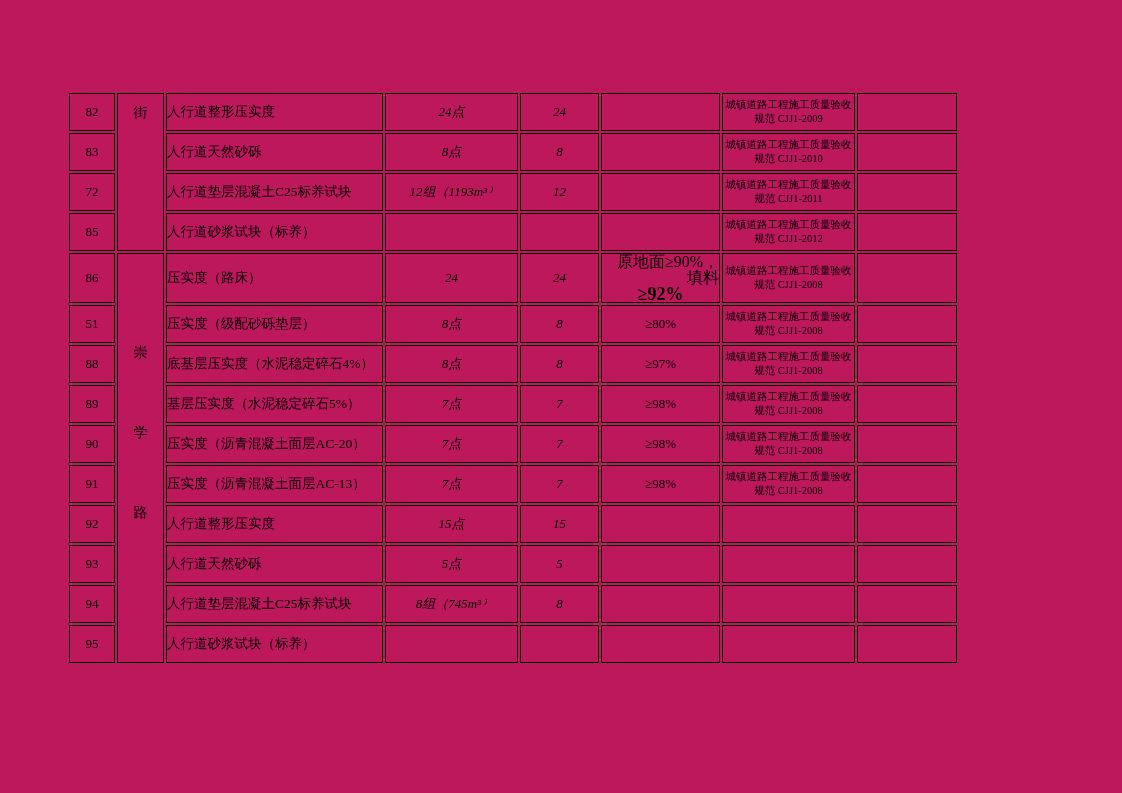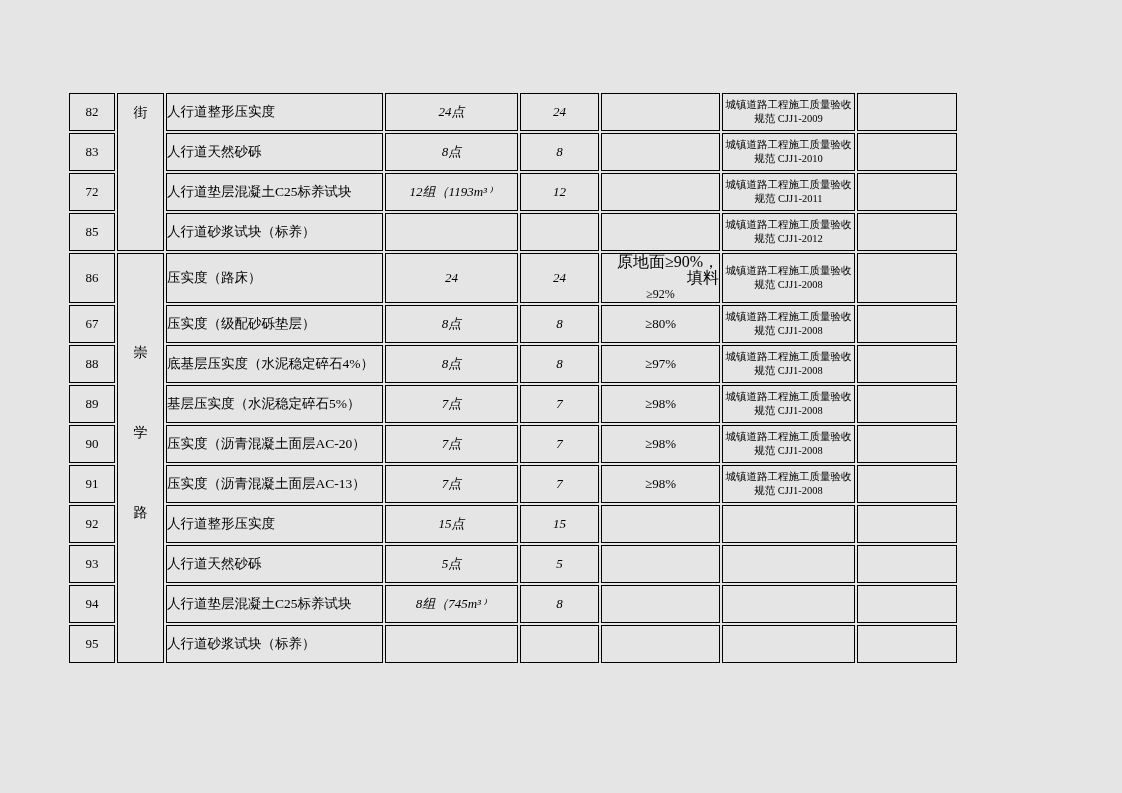--- a/index.html
+++ b/index.html
@@ -1,20 +1,20 @@
 <!DOCTYPE html>
 <html><head>
 <meta charset="utf-8">
 <style>
   html,body{margin:0;padding:0;background:#ffffff;}
   .sheet{
     position:relative;
     width:1122px;
     height:793px;
-    background:#e5e5e5;
+    background:#be185d;
     overflow:hidden;
     font-family:"Liberation Serif","DejaVu Serif",serif;
     color:#000000;
   }
   table.grid{
     position:absolute;
     left:67px;
     top:91px;
     width:892px;
     table-layout:fixed;
@@ -38,21 +38,21 @@
   }
   td.c-item{
     text-align:left;
     padding-left:5px;padding-right:1px;
     font-size:13.5px;
     white-space:nowrap;
   }
   td.c-qty,td.c-count{text-align:center;font-size:13px;font-style:italic;}
   td.c-req{text-align:center;font-size:13px;line-height:16px;padding:1px 4px;}
   .req-l1{display:block;font-size:16px;text-align:right;}
-  .req-l2{display:block;font-size:12px;font-weight:normal;}
+  .req-l2{display:block;font-size:18px;font-weight:bold;}
   td.c-std{
     text-align:center;
     font-size:10.5px;
     line-height:14px;
     padding:1px 7px;
     word-break:break-word;
     margin-top:17px;
   }
 </style>
 </head>
@@ -127,21 +127,21 @@
       <td class="c-count">24</td>
       <td class="c-req">
         <span class="req-l1">原地面≥90%，填料</span>
         <span class="req-l2">≥92%</span>
       </td>
       <td class="c-std">城镇道路工程施工质量验收规范 CJJ1-2008</td>
       <td class="c-notes"></td>
     </tr>
 
     <tr class="r">
-      <td class="c-no">67</td>
+      <td class="c-no">51</td>
       <td class="c-item">压实度（级配砂砾垫层）</td>
       <td class="c-qty">8点</td>
       <td class="c-count">8</td>
       <td class="c-req">≥80%</td>
       <td class="c-std">城镇道路工程施工质量验收规范 CJJ1-2008</td>
       <td class="c-notes"></td>
     </tr>
 
     <tr class="r">
       <td class="c-no">88</td>

